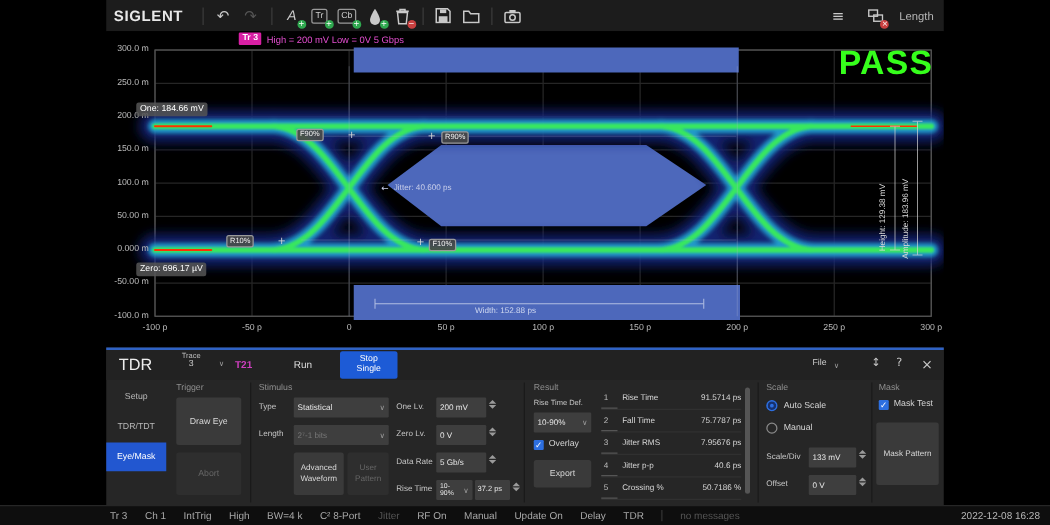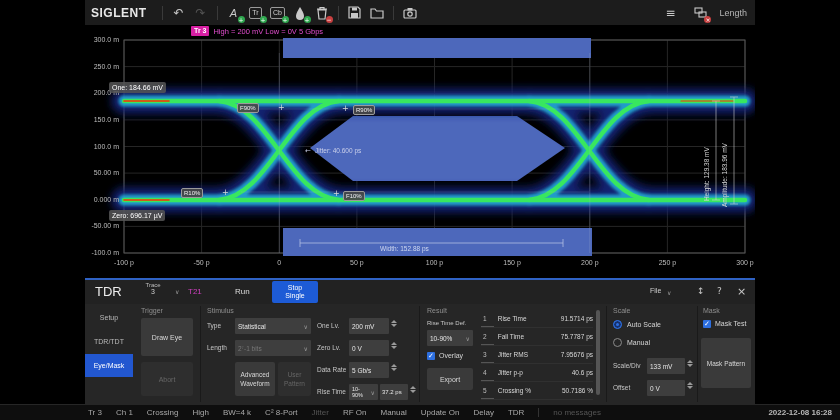--- a/index.html
+++ b/index.html
@@ -35,21 +35,21 @@
   #jitter{color:#c9cfea;font-size:6.5px;white-space:nowrap;}
   .vmeas{color:#d8d8d8;font-size:6.5px;white-space:nowrap;writing-mode:vertical-rl;transform:rotate(180deg);}
   #pass{color:#36ff1c;font-size:27px;font-weight:bold;letter-spacing:1px;}
 
   
   #panel{left:85px;top:278px;width:670px;height:126px;background:#262626;border-top:2px solid #2f62c4;box-sizing:border-box;}
   #phead{left:0;top:0;width:670px;height:24px;background:#222;}
   .ptitle{left:10px;top:4px;font-size:13px;color:#ededed;}
   .small{font-size:7px;color:#cfcfcf;}
   .chev{color:#9a9a9a;font-size:6px;font-family:"DejaVu Sans",sans-serif;}
-  .t21{color:#cf3fbf;font-weight:normal;font-size:8px;}
+  .t21{color:#cf3fbf;font-weight:bold;font-size:8px;}
   .runbtn{color:#dcdcdc;font-size:8px;}
   .stopbtn{background:#1d5bd6;color:#fff;font-size:7px;line-height:8px;text-align:center;border-radius:2px;padding:3px 6px;}
   .hicon{color:#c9c9c9;font-size:9px;font-family:"DejaVu Sans",sans-serif;}
   .tab{left:0;width:48px;height:23px;color:#b9b9b9;font-size:7px;display:flex;align-items:center;justify-content:center;text-align:center;}
   .tab.sel{background:#2257d0;color:#fff;}
   .seclabel{color:#8f8f8f;font-size:7px;}
   .flabel{color:#c6c6c6;font-size:6.5px;}
   .btn{background:#3a3a3a;border-radius:2px;color:#d8d8d8;font-size:7px;line-height:9px;display:flex;align-items:center;justify-content:center;text-align:center;}
   .btn.dis{color:#666;background:#2e2e2e;}
   .ctl{background:#3e3e3e;border-radius:1px;color:#e6e6e6;font-size:6.5px;display:flex;align-items:center;padding:0 3px;box-sizing:border-box;justify-content:space-between;}
@@ -65,21 +65,21 @@
   .trow{height:17px;display:flex;align-items:center;border-bottom:1px solid #303030;}
   .tnum{width:13px;color:#bdbdbd;font-size:6.5px;text-align:left;border-bottom:1px solid #555;height:100%;display:flex;align-items:center;padding-left:2px;box-sizing:border-box;}
   .tname{width:52px;color:#d8d8d8;font-size:6.5px;padding-left:4px;}
   .tval{width:46px;color:#d8d8d8;font-size:6.5px;text-align:right;}
 
   
   #statusbar{left:0;top:404px;width:840px;height:16px;background:#0e0e0e;border-top:1px solid #262626;
     box-sizing:border-box;display:flex;align-items:center;color:#a8a8a8;font-size:8px;}
   #statusbar .it{margin-left:14px;white-space:nowrap;}
   #statusbar .dim{color:#555;}
-  #statusbar .date{margin-left:auto;margin-right:8px;color:#b8b8b8;font-weight:bold;}
+  #statusbar .date{margin-left:auto;margin-right:8px;color:#b8b8b8;}
   .sbar-sep{width:1px;height:9px;background:#333;margin-left:14px;}
 </style>
 </head>
 <body>
 
 <div id="stage">
 
   <div id="toolbar" class="abs">
     <span class="brand">SIGLENT</span>
     <span class="tb-sep"></span>
@@ -256,20 +256,21 @@
     <span class="abs tag" style="left:258px;top:166px;">F10%</span>
     <span class="abs cross" style="left:193px;top:79px;">+</span>
     <span class="abs cross" style="left:137px;top:164px;">+</span>
     <span class="abs cross" style="left:257px;top:80px;">+</span>
     <span class="abs cross" style="left:248px;top:165px;">+</span>
     <span class="abs glyph" style="left:220px;top:122px;color:#c9cfea;font-size:7px;">←</span>
     <span id="jitter" class="abs" style="left:230px;top:122px;">Jitter: 40.600 ps</span>
     <span class="abs" style="left:295px;top:220px;color:#cfd8f0;font-size:6.5px;white-space:nowrap;">Width: 152.88 ps</span>
     <span class="abs vmeas" style="left:618px;top:80px;height:96px;">Height: 129.38 mV</span>
     <span class="abs vmeas" style="left:636px;top:72px;height:110px;">Amplitude: 183.96 mV</span>
+    <span id="pass" class="abs" style="left:586px;top:10px;">PASS</span>
   </div>
 
   <div id="panel" class="abs">
 
     <div id="phead" class="abs">
       <span class="abs ptitle">TDR</span>
       <span class="abs" style="left:48px;top:2px;width:40px;text-align:center;">
         <span class="small" style="display:block;font-size:6px;color:#bdbdbd;">Trace</span>
         <span class="small" style="display:block;">3</span>
       </span>
@@ -410,21 +411,21 @@
 
     <span class="abs seclabel" style="left:618px;top:27px;">Mask</span>
     <span class="abs check" style="left:618px;top:40px;">✓</span>
     <span class="abs rlabel" style="left:630px;top:40px;">Mask Test</span>
     <div class="abs btn" style="left:616px;top:58px;width:50px;height:50px;font-size:6.5px;">Mask Pattern</div>
   </div>
 
   <div id="statusbar" class="abs">
     <span class="it" style="margin-left:88px;">Tr 3</span>
     <span class="it">Ch 1</span>
-    <span class="it">Crossing</span>
+    <span class="it">IntTrig</span>
     <span class="it">High</span>
     <span class="it">BW=4 k</span>
     <span class="it">C² 8-Port</span>
     <span class="it dim">Jitter</span>
     <span class="it">RF On</span>
     <span class="it">Manual</span>
     <span class="it">Update On</span>
     <span class="it">Delay</span>
     <span class="it">TDR</span>
     <span class="sbar-sep"></span>

